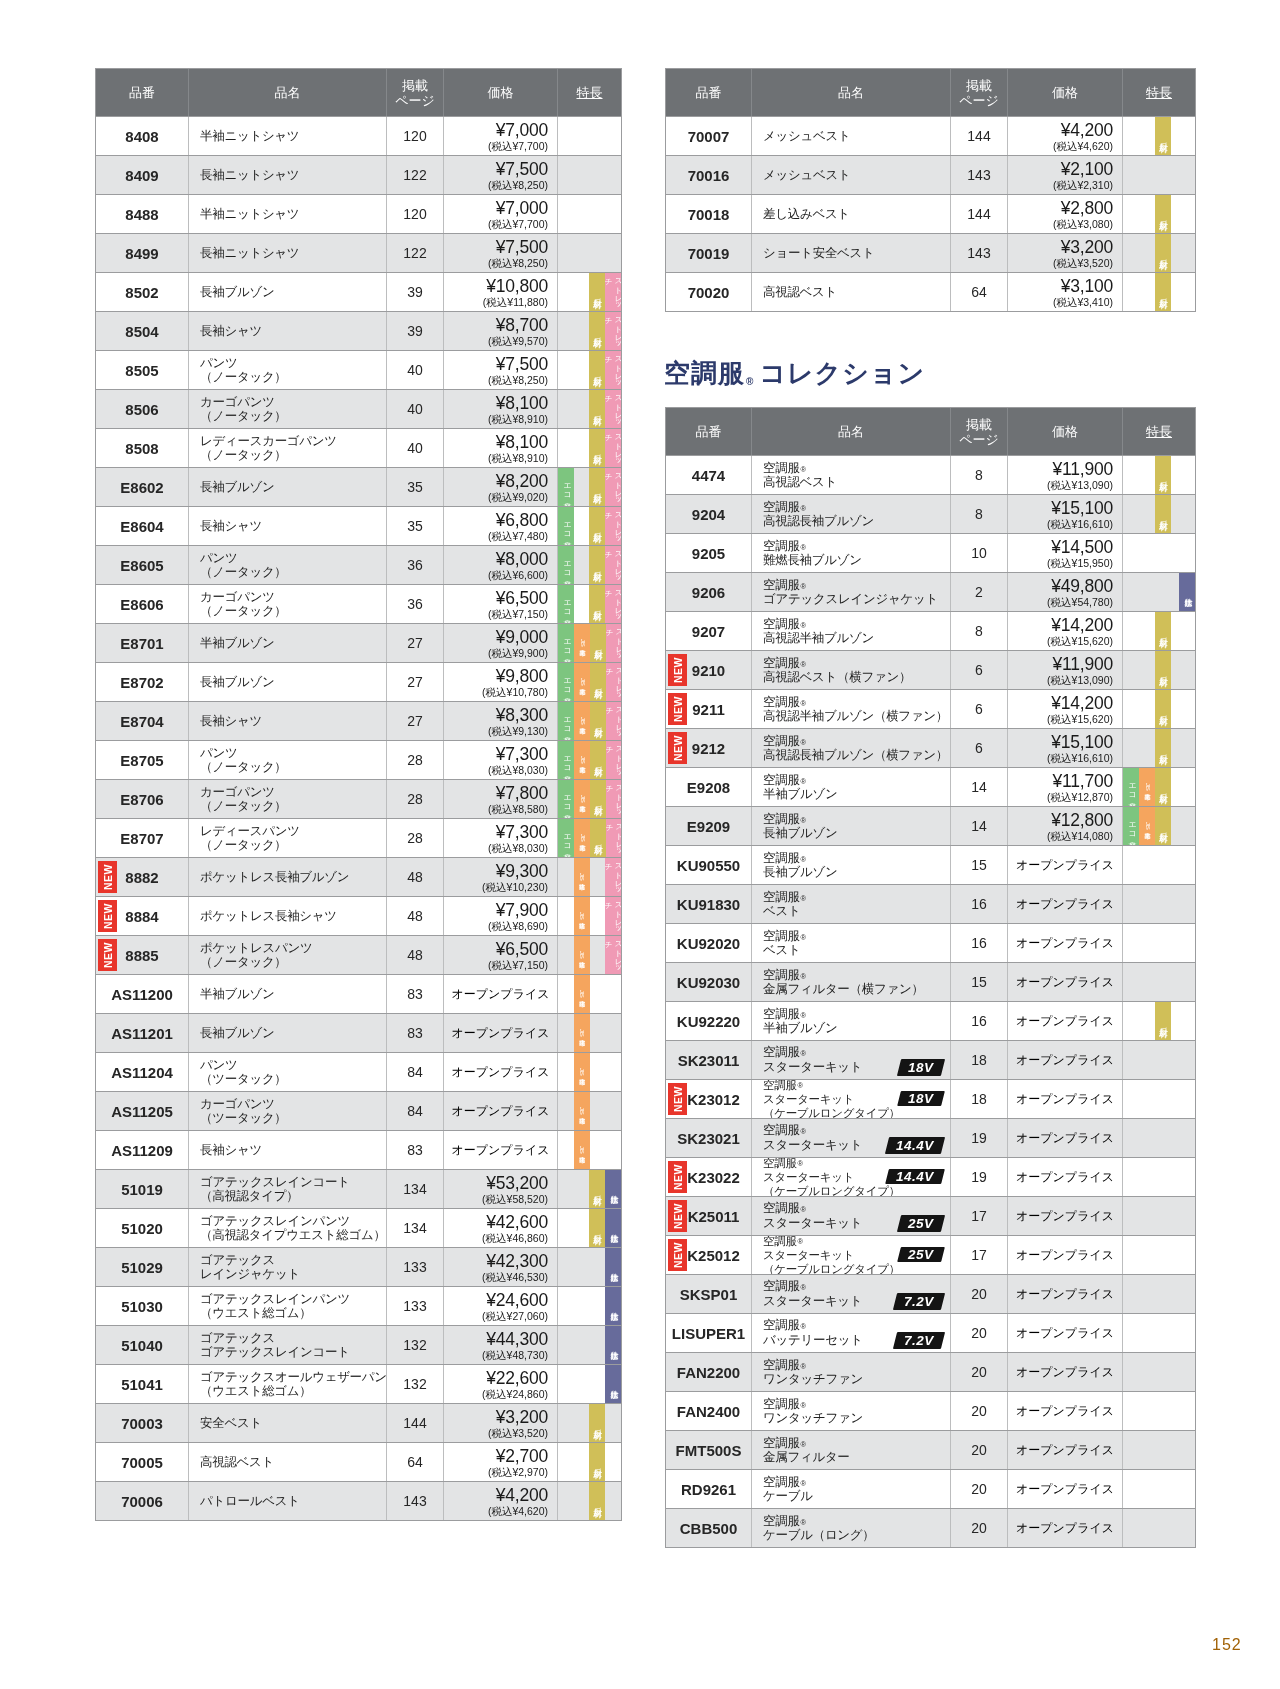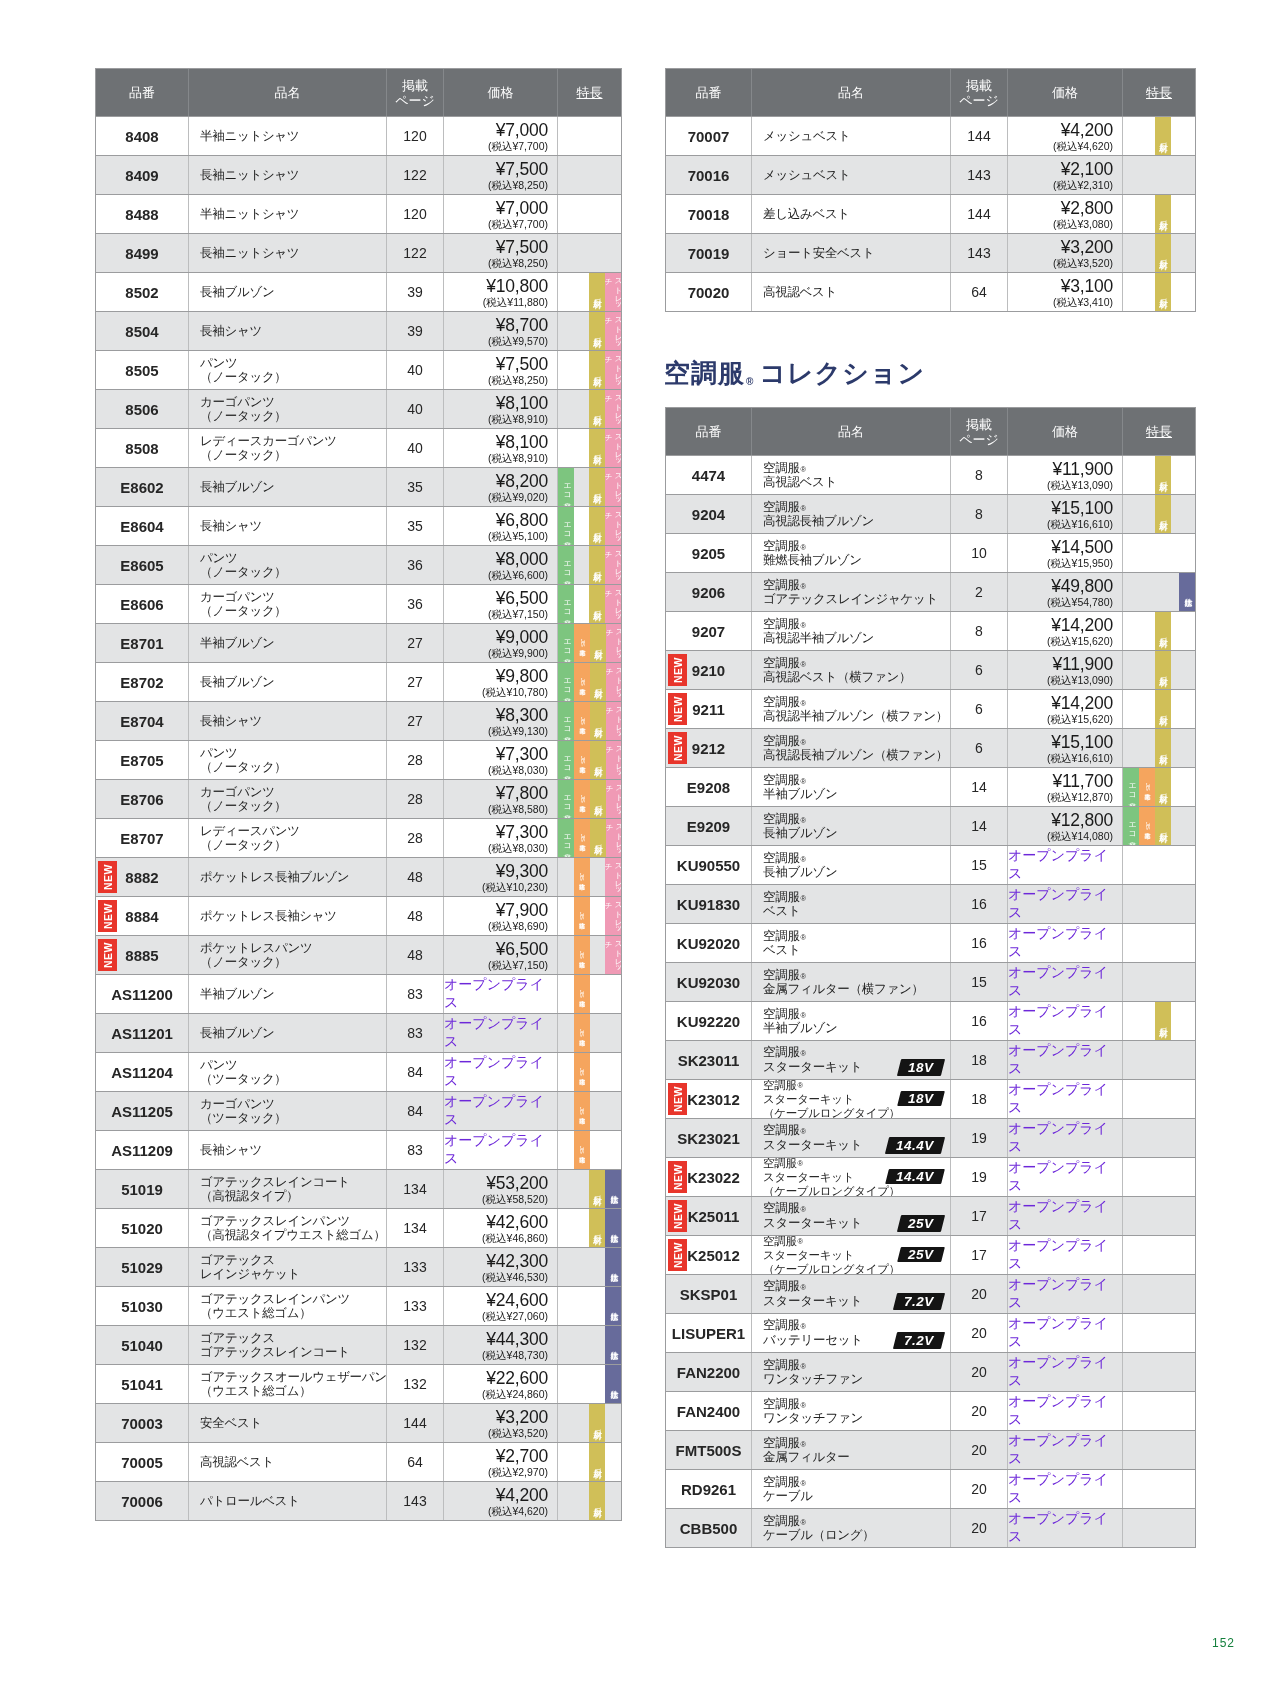--- a/index.html
+++ b/index.html
@@ -30,35 +30,35 @@
   .row.lines3 .l{line-height:12.2px;font-size:11.5px;}
   .reg{font-size:7.5px;line-height:8px;align-self:flex-end;margin:0 0 1px 1px;}
   .volt{margin-left:auto;margin-right:5px;transform:skewX(-14deg);padding:1.5px 9px;border-radius:1px;color:#fff;}
   .volt span{display:inline-block;transform:skewX(14deg);font-style:italic;font-weight:bold;
      font-size:13.5px;letter-spacing:.5px;}
   .row .c-page{font-size:14px;color:#262626;}
   .row .c-price{flex-direction:column;align-items:flex-end;justify-content:center;padding-right:9px;}
   .row .c-price.open{align-items:center;padding-right:0;}
   .p-main{font-size:17.5px;line-height:19px;color:#1a1a1a;letter-spacing:-.2px;}
   .p-tax{font-size:10.5px;line-height:12px;color:#1a1a1a;}
-  .p-open{font-size:14px;color:#6d28d9;}
+  .p-open{font-size:12px;color:#000000;}
   .row .c-feat{padding:0;align-items:stretch;justify-content:flex-start;}
   .slot{width:16px;}
   .slot.pos3{margin-left:auto;}
   .badge{display:flex;align-items:center;justify-content:center;color:#fff;
      writing-mode:vertical-rl;text-orientation:mixed;}
   .b-eco{font-size:8px;}
   .b-jis{font-size:6px;letter-spacing:-.5px;}
   .b-reflect{font-size:9px;letter-spacing:1px;}
   .b-stretch{font-size:7.5px;}
   .b-waterproof{font-size:8px;}
   .sec-title{position:absolute;left:664px;top:356px;font-weight:bold;font-size:26px;
      letter-spacing:1px;display:flex;align-items:flex-end;}
   .sec-title .treg{font-size:10px;line-height:12px;margin:0 5px 3px 1px;font-weight:bold;}
-  .pagenum{position:absolute;left:1212px;top:1636px;font-size:12px;letter-spacing:1px;color:#15803d;}
+  .pagenum{position:absolute;left:1212px;top:1636px;font-size:16px;letter-spacing:1px;color:#a16207;}
 </style>
 </head>
 <body>
 
 <div class="page">
   <div class="ptable t-l" id="table-left">
       <div class="thead" style="background: rgb(110, 113, 116);">
         <div class="hc c-code">品番</div>
         <div class="hc c-name">品名</div>
         <div class="hc c-page">掲載
@@ -312,21 +312,21 @@
         <div class="c c-name">
           <div class="l">
             <span>長袖シャツ</span>
           </div>
         </div>
         <div class="c c-page">
           <span>35</span>
         </div>
         <div class="c c-price">
           <div class="p-main">¥6,800</div>
-          <div class="p-tax">(税込¥5,100)</div>
+          <div class="p-tax">(税込¥7,480)</div>
         </div>
         <div class="c c-feat">
           <div class="slot pos0 badge b-eco" style="background: rgb(125, 197, 127);">エコ商品</div>
           <div class="slot pos1"></div>
           <div class="slot pos2 badge b-reflect" style="background: rgb(208, 191, 88);">反射材</div>
           <div class="slot pos3 badge b-stretch" style="background: rgb(240, 154, 181);">ストレッチ</div>
         </div>
       </div>
       <div class="row alt">
         <div class="c c-code">

